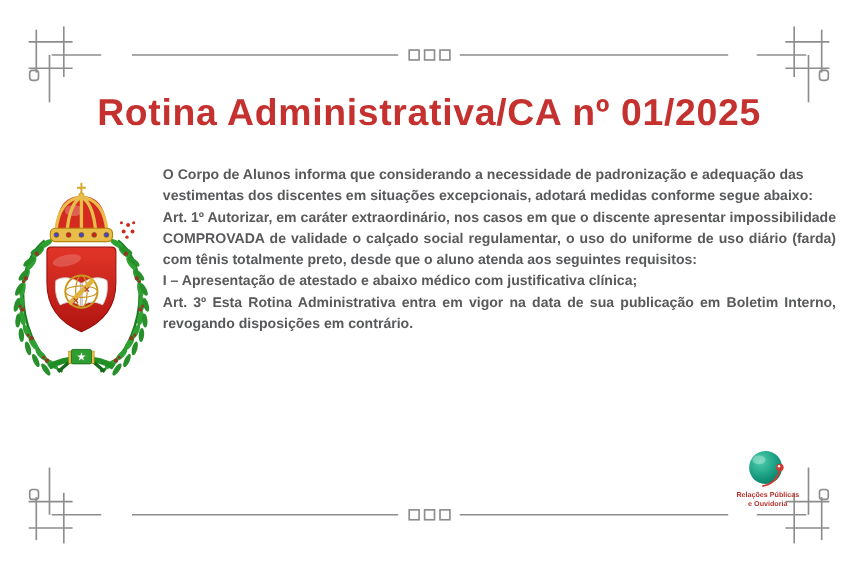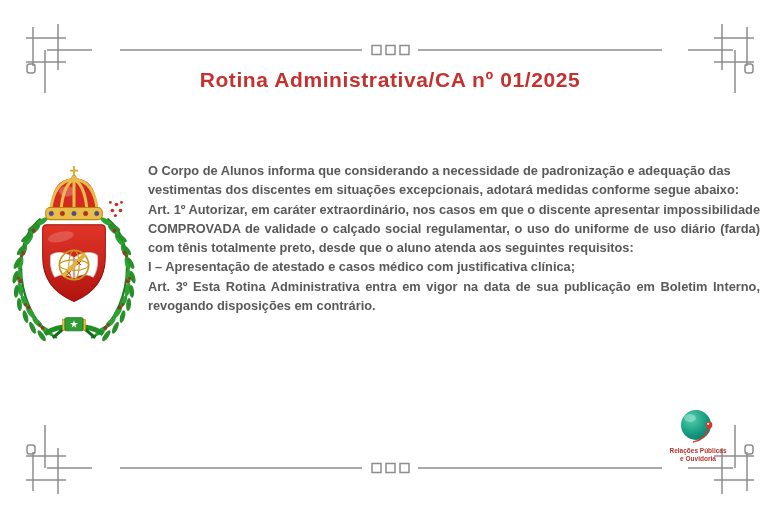--- a/index.html
+++ b/index.html
@@ -5,31 +5,31 @@
   html,body{margin:0;padding:0;background:#e9e9e9;}
   .page{
     position:relative;
     width:780px;height:520px;
     background:#ffffff;
     overflow:hidden;
     font-family:"Liberation Sans",sans-serif;
   }
   .ornaments{position:absolute;left:0;top:0;width:780px;height:520px;}
   .title{
-    position:absolute;left:0;top:68px;width:100%;
+    position:absolute;left:0;top:84px;width:100%;
     margin:0;text-align:center;
     color:#c4312e;
     font-family:"Liberation Sans",sans-serif;
-    font-weight:700;font-size:21px;letter-spacing:.6px;
+    font-weight:700;font-size:34px;letter-spacing:.6px;
   }
   .crest{position:absolute;left:8px;top:160px;width:132px;height:190px;}
   .textblock{
     position:absolute;left:148px;top:149px;width:612px;
     color:#58595b;
-    font-size:12.8px;font-weight:700;line-height:19.3px;margin-top:12px;
+    font-size:12.8px;font-weight:700;line-height:19.3px;
   }
   .para{margin:0;text-align:left;}
   .para.justify{text-align:justify;}
   .logo{
     position:absolute;left:660px;top:406px;width:76px;
     text-align:center;
   }
   .logo svg{display:block;margin:0 auto;}
   .logo-caption{
     margin-top:1px;
@@ -176,21 +176,21 @@
       <ellipse cx="65" cy="104" rx="14.5" ry="5.2" stroke-width="1.1"></ellipse>
       <ellipse cx="65" cy="104" rx="5.2" ry="14.5" stroke-width="1.1"></ellipse>
       <line x1="54" y1="115" x2="76" y2="93" stroke="#e0b23c" stroke-width="4"></line>
       <path d="M 58 110 L 62 114 M 62 110 L 58 114 M 68 100 L 72 104 M 72 100 L 68 104" stroke="#b5332c" stroke-width="0.9"></path>
     </g>
   </svg>
 
   <div class="textblock">
     <p class="para">O Corpo de Alunos informa que considerando a necessidade de padronização e adequação das vestimentas dos discentes em situações excepcionais, adotará medidas conforme segue abaixo:</p>
     <p class="para justify">Art. 1º Autorizar, em caráter extraordinário, nos casos em que o discente apresentar impossibilidade COMPROVADA de validade o calçado social regulamentar, o uso do uniforme de uso diário (farda) com tênis totalmente preto, desde que o aluno atenda aos seguintes requisitos:</p>
-    <p class="para">I – Apresentação de atestado e casos médico com justificativa clínica;</p>
+    <p class="para">I – Apresentação de atestado e abaixo médico com justificativa clínica;</p>
     <p class="para justify">Art. 3º Esta Rotina Administrativa entra em vigor na data de sua publicação em Boletim Interno, revogando disposições em contrário.</p>
   </div>
 
   <div class="logo">
     <svg width="44" height="40" viewBox="0 0 44 40" aria-hidden="true">
       <defs>
         <radialGradient id="globeGrad" cx="0.35" cy="0.3" r="0.9">
           <stop offset="0" stop-color="#4fd0ae"></stop>
           <stop offset="0.6" stop-color="#13967c"></stop>
           <stop offset="1" stop-color="#0b6e5a"></stop>

